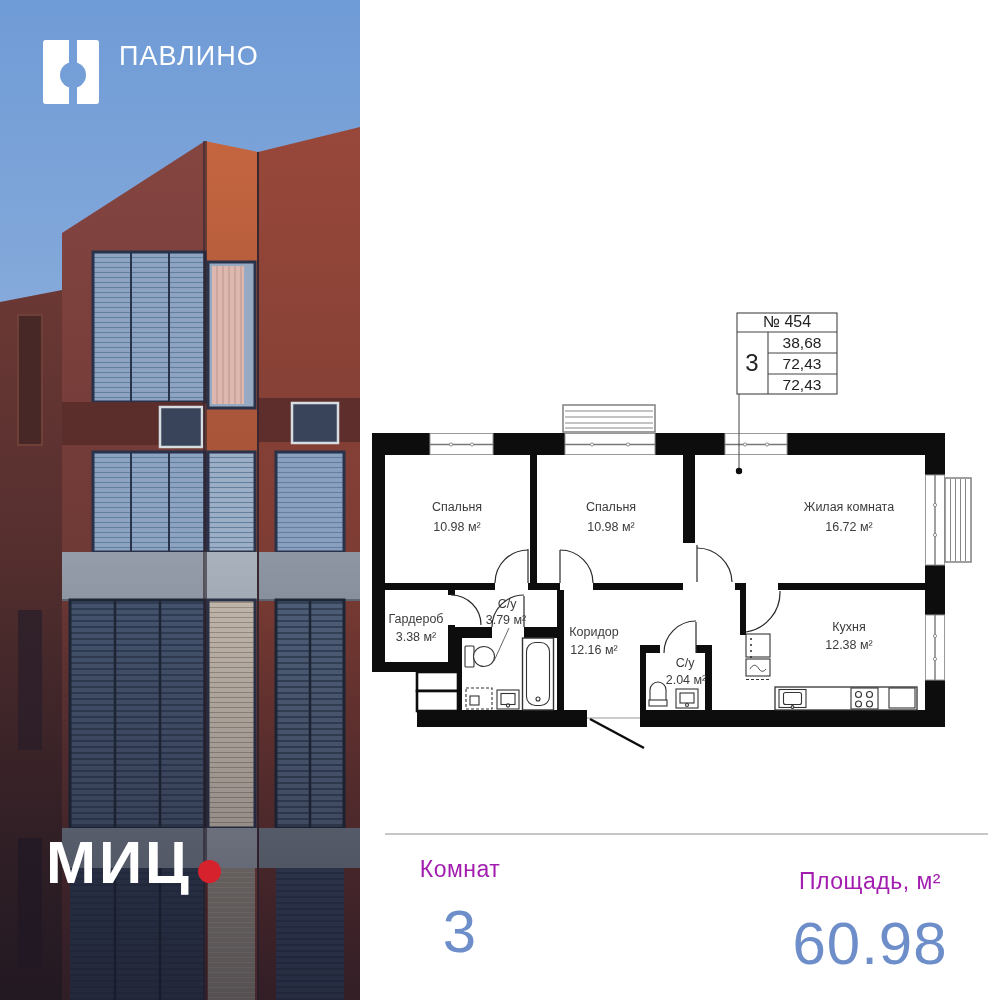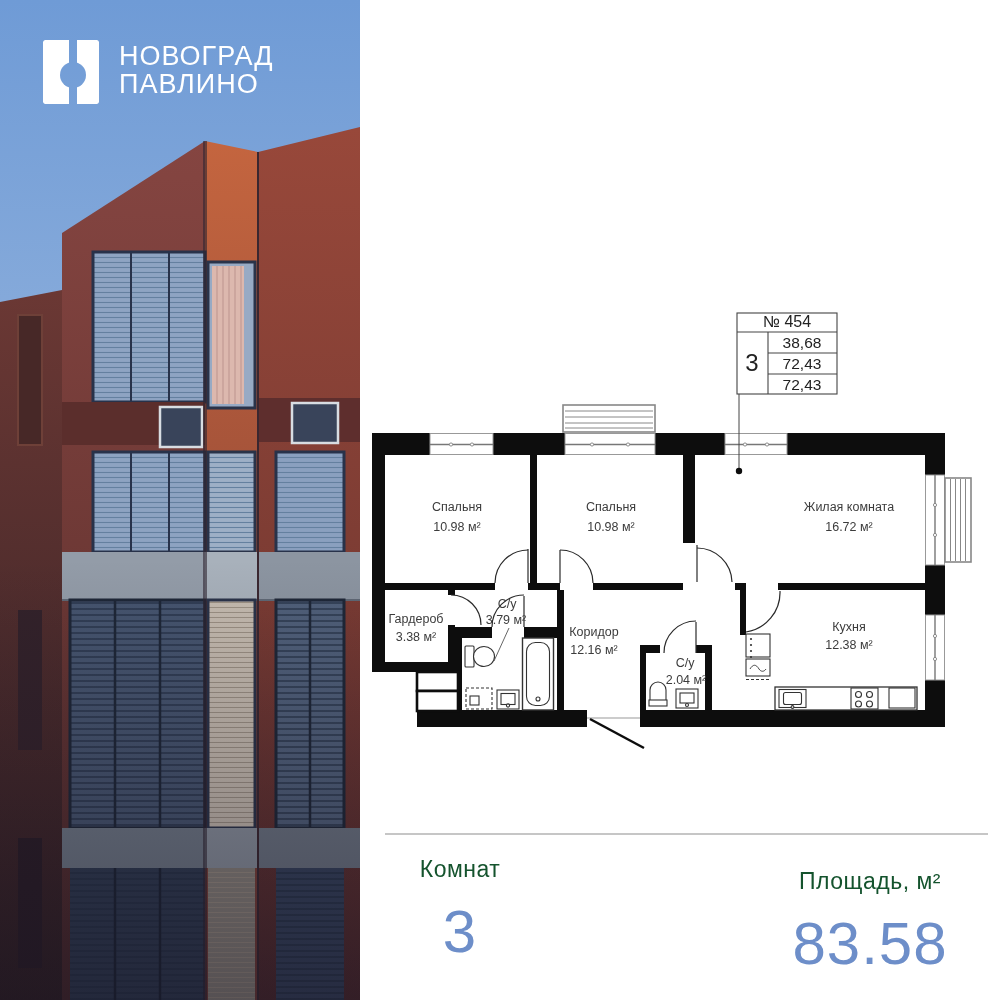--- a/index.html
+++ b/index.html
@@ -16,21 +16,21 @@
   #brand-dot{display:inline-block;width:23px;height:23px;border-radius:50%;
              background:#d6222d;margin-left:6px;}
   
   #right-panel{position:absolute;left:360px;top:0;width:640px;height:728px;background:#fff;}
   #plan{position:absolute;left:0;top:290px;}
   .plan-label{fill:#3c3c3c;font-family:"Liberation Sans",sans-serif;}
   
   #stats-divider{position:absolute;left:25px;top:833px;width:603px;height:2px;background:#c6c6c6;}
   .stat-col{position:absolute;top:856px;text-align:center;}
   #stat-0{left:30px;width:140px;} #stat-1{left:205px;width:160px;} #stat-2{left:390px;width:240px;margin-top:12px;}
-  .stat-label{font-size:23px;color:#14532d;letter-spacing:0.5px;}
+  .stat-label{font-size:23px;color:#a21caf;letter-spacing:0.5px;}
   .stat-value{font-size:60px;color:#6d8ec9;margin-top:14px;letter-spacing:1px;}
 </style>
 </head>
 <body>
 
 <div id="canvas">
 
   <div id="photo-panel">
     <svg class="bldg" width="360" height="1000" viewBox="0 0 360 1000">
       <defs>
@@ -162,26 +162,26 @@
         <defs>
           <mask id="logoMask">
             <rect width="56" height="64" fill="#fff" rx="2"></rect>
             <rect x="26" y="0" width="8" height="64" fill="#000"></rect>
             <circle cx="30" cy="35" r="13" fill="#000"></circle>
           </mask>
         </defs>
         <rect width="56" height="64" rx="2" fill="#fff" mask="url(#logoMask)"></rect>
       </svg>
       <div id="logo-text">
-        <div>НОВОГРАД</div>
         <div>ПАВЛИНО</div>
       </div>
     </div>
 
     <div id="brand-block">
+      <div><span>МИЦ</span><span id="brand-dot"></span></div>
     </div>
   </div>
 
   <div id="right-panel">
 
     <svg id="plan" width="640" height="460" viewBox="0 0 640 460">
 
       <g fill="#0d0d0d">
         <rect x="12" y="143" width="58" height="22"></rect>
         <rect x="133" y="143" width="72" height="22"></rect>
@@ -354,16 +354,16 @@
       </g>
     </svg>
 
     <div id="stats-divider"></div>
     <div class="stat-col" id="stat-0">
       <div class="stat-label">Комнат</div>
       <div class="stat-value">3</div>
     </div>
     <div class="stat-col" id="stat-2">
       <div class="stat-label">Площадь, м²</div>
-      <div class="stat-value">83.58</div>
+      <div class="stat-value">60.98</div>
     </div>
   </div>
 </div>
 
 </body></html>

